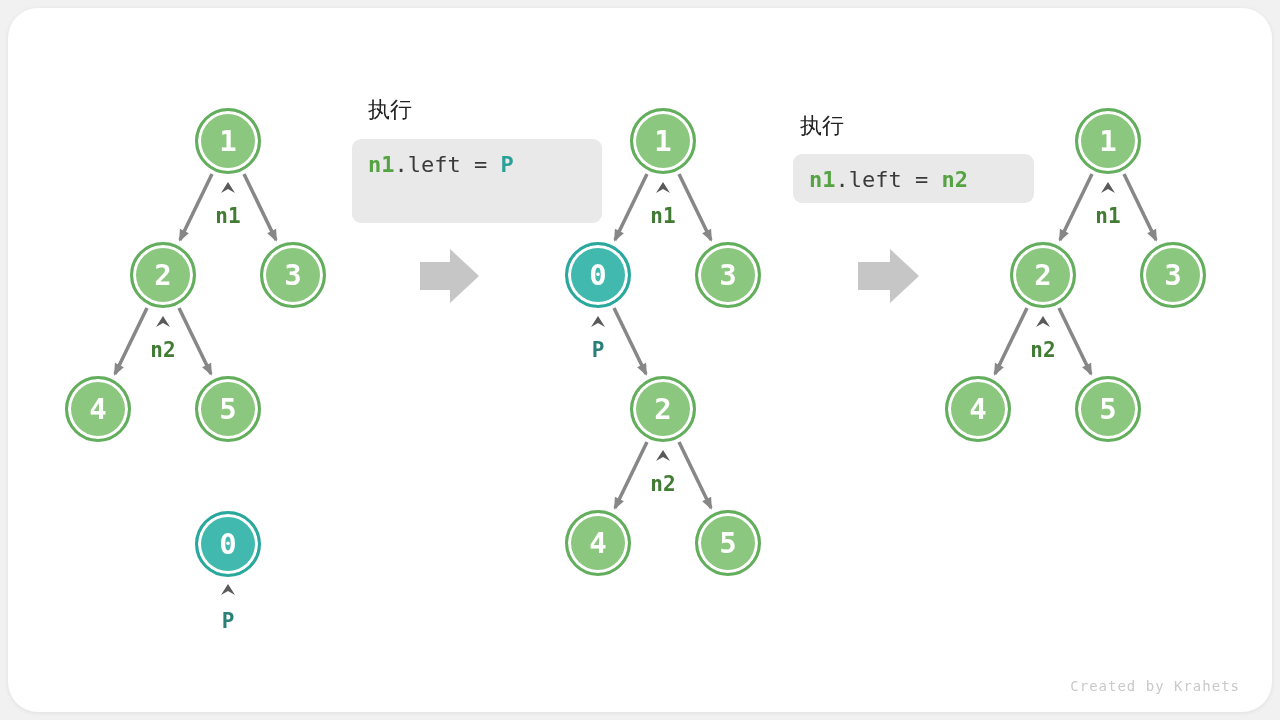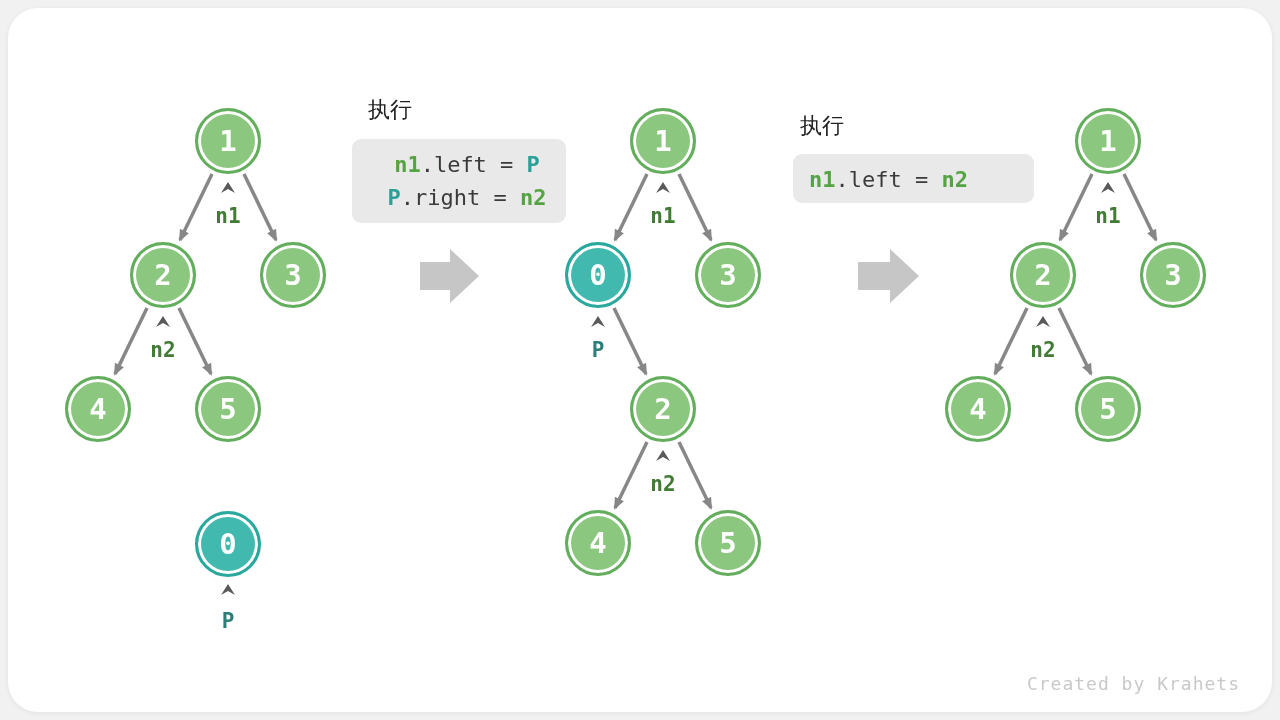--- a/index.html
+++ b/index.html
@@ -76,21 +76,21 @@
     color: #3a3a3a;
     padding: 9px 0 0 16px;
   }
   .code-line { white-space: pre; line-height: 33px; }
   .tok-green { color: #56a344; font-weight: 700; }
   .tok-teal  { color: #2aa198; font-weight: 700; }
   .watermark {
     position: absolute;
     right: 40px; bottom: 26px;
     font-family: "DejaVu Sans Mono", monospace;
-    font-size: 18px;
+    font-size: 14px;
     color: #c9c9c9;
     letter-spacing: 1px;
   }
 </style>
 </head>
 <body>
 
 <div class="card"></div>
 
 <svg class="overlay" width="1280" height="720" viewBox="0 0 1280 720">
@@ -134,23 +134,22 @@
 <svg class="caret" style="left:156px; top:316px;" viewBox="0 0 14 11">
     <path d="M7 0 L14 11 L7 7 L0 11 Z" fill="#5a5a5a"></path>
   </svg>
 <div class="ptr-label green" style="left:163px; top:337px;">n2</div>
 <svg class="caret" style="left:221px; top:584px;" viewBox="0 0 14 11">
     <path d="M7 0 L14 11 L7 7 L0 11 Z" fill="#5a5a5a"></path>
   </svg>
 <div class="ptr-label teal" style="left:228px; top:608px;">P</div>
 
 <div class="code-heading" style="left:368px; top:95px;">执行</div>
-<div class="code-box" style="left:352px; top:139px; width:214px; height:84px;text-align:center;">
+<div class="code-box" style="left:352px; top:139px; width:250px; height:84px;">
   <div class="code-line"><span class="tok-green">n1</span><span>.left = </span><span class="tok-teal">P</span></div>
-  <div class="code-line"><span class="tok-teal">P</span><span>.right = </span><span class="tok-green">n2</span></div>
 </div>
 
 <div class="node green" style="left:630px; top:108px;">1</div>
 <div class="node teal" style="left:565px; top:242px;">0</div>
 <div class="node green" style="left:695px; top:242px;">3</div>
 <div class="node green" style="left:630px; top:376px;">2</div>
 <div class="node green" style="left:565px; top:510px;">4</div>
 <div class="node green" style="left:695px; top:510px;">5</div>
 
 <svg class="caret" style="left:656px; top:182px;" viewBox="0 0 14 11">

